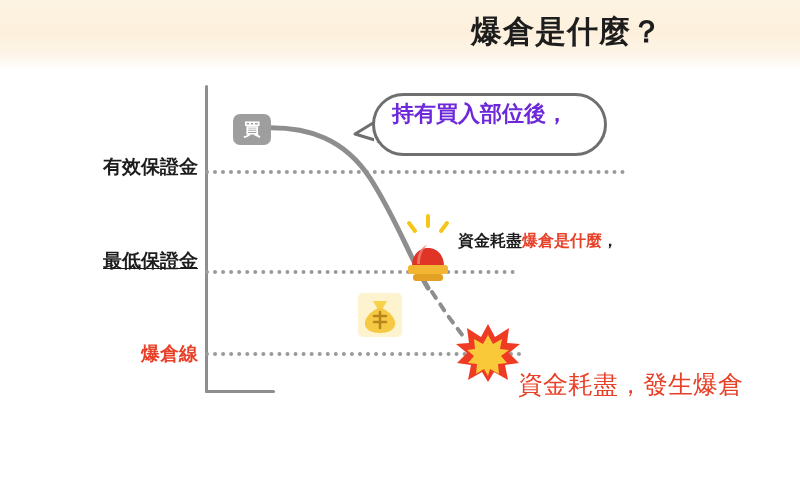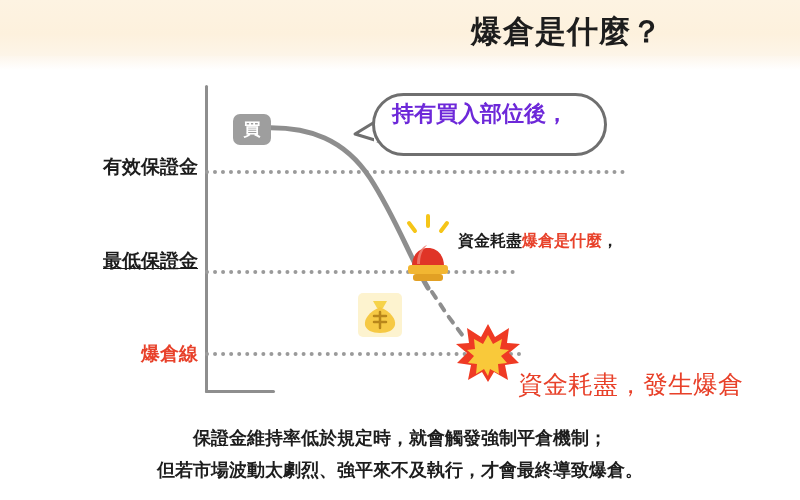--- a/index.html
+++ b/index.html
@@ -260,18 +260,14 @@
     <path d="M 33 2 L 40 15 L 54 6 L 52 21 L 65 22 L 54 31 L 64 41 L 50 43 L 53 58 L 39 50 L 33 60 L 27 50 L 13 58 L 16 43 L 2 41 L 12 31 L 1 22 L 14 21 L 12 6 L 26 15 Z" fill="#ef3a24"></path>
     <path d="M 33 13 L 38 22 L 47 17 L 45 27 L 54 28 L 46 34 L 52 41 L 43 42 L 44 52 L 35 47 L 33 54 L 29 47 L 21 52 L 22 42 L 13 41 L 19 34 L 12 28 L 20 27 L 19 17 L 28 22 Z" fill="#f9c93a"></path>
   </svg>
 
   <div class="anno">
     <div><span>資金耗盡</span><span class="hl">爆倉是什麼</span><span>，</span></div>
   </div>
 
   <div class="blast-label">資金耗盡，發生爆倉</div>
 
-  <div class="footer">
-    <div>保證金維持率低於規定時，就會觸發強制平倉機制；</div>
-    <div>但若市場波動太劇烈、強平來不及執行，才會最終導致爆倉。</div>
-  </div>
 
 </div>
 
 </body></html>

